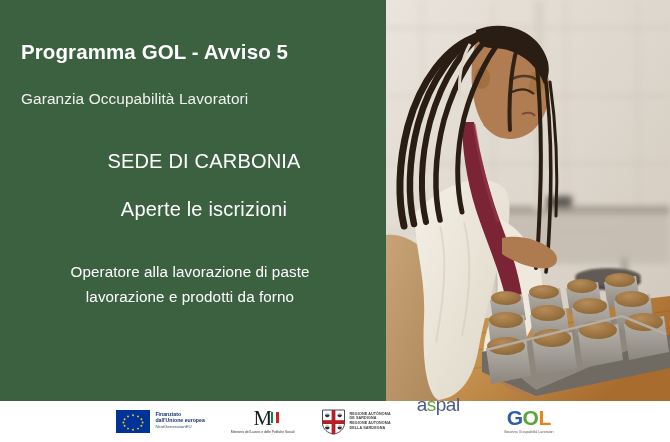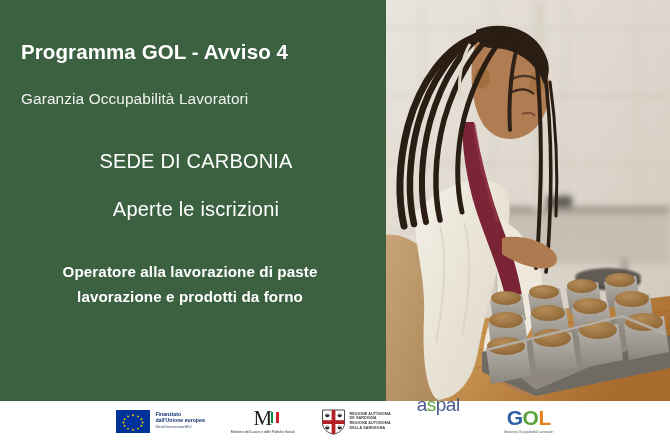--- a/index.html
+++ b/index.html
@@ -48,21 +48,21 @@
     top: 90px;
     width: 345px;
     color: #f2f2ee;
     font-size: 15.4px;
     font-weight: 400;
     letter-spacing: 0.1px;
     white-space: nowrap;
   }
   .headline-block {
     position: absolute;
-    left: 8px;
+    left: 16px;
     top: 148px;
     width: 376px;
     text-align: center;
   }
   .headline-1 {
     color: #ffffff;
     font-size: 20px;
     font-weight: 400;
     letter-spacing: 0.2px;
     line-height: 26px;
@@ -78,21 +78,21 @@
   .course-block {
     position: absolute;
     left: 12px;
     top: 259px;
     width: 356px;
     text-align: center;
   }
   .course-line {
     color: #ffffff;
     font-size: 15.2px;
-    font-weight: 700;
+    font-weight: 400;
     line-height: 25px;
     letter-spacing: 0.1px;
   }
 
   
   .photo {
     position: absolute;
     left: 386px;
     top: 0;
     width: 284px;
@@ -183,21 +183,21 @@
   .gol-l { color: #e8821e; }
   .gol-cap { font-size: 3.2px; color: #4a4a4a; white-space: nowrap; margin-top: 2px; letter-spacing: 0.1px;}
 </style>
 </head>
 <body>
 
 <div class="poster">
 
   <div class="green-panel">
 
-    <div class="title-main">Programma GOL  - Avviso  4</div>
+    <div class="title-main">Programma GOL  - Avviso  5</div>
 
     <div class="title-sub">Garanzia Occupabilità Lavoratori</div>
 
     <div class="headline-block">
       <div class="headline-1">SEDE DI CARBONIA</div>
       <div class="headline-2">Aperte le iscrizioni</div>
     </div>
 
     <div class="course-block">
       <div class="course-line">Operatore alla lavorazione di paste</div>

